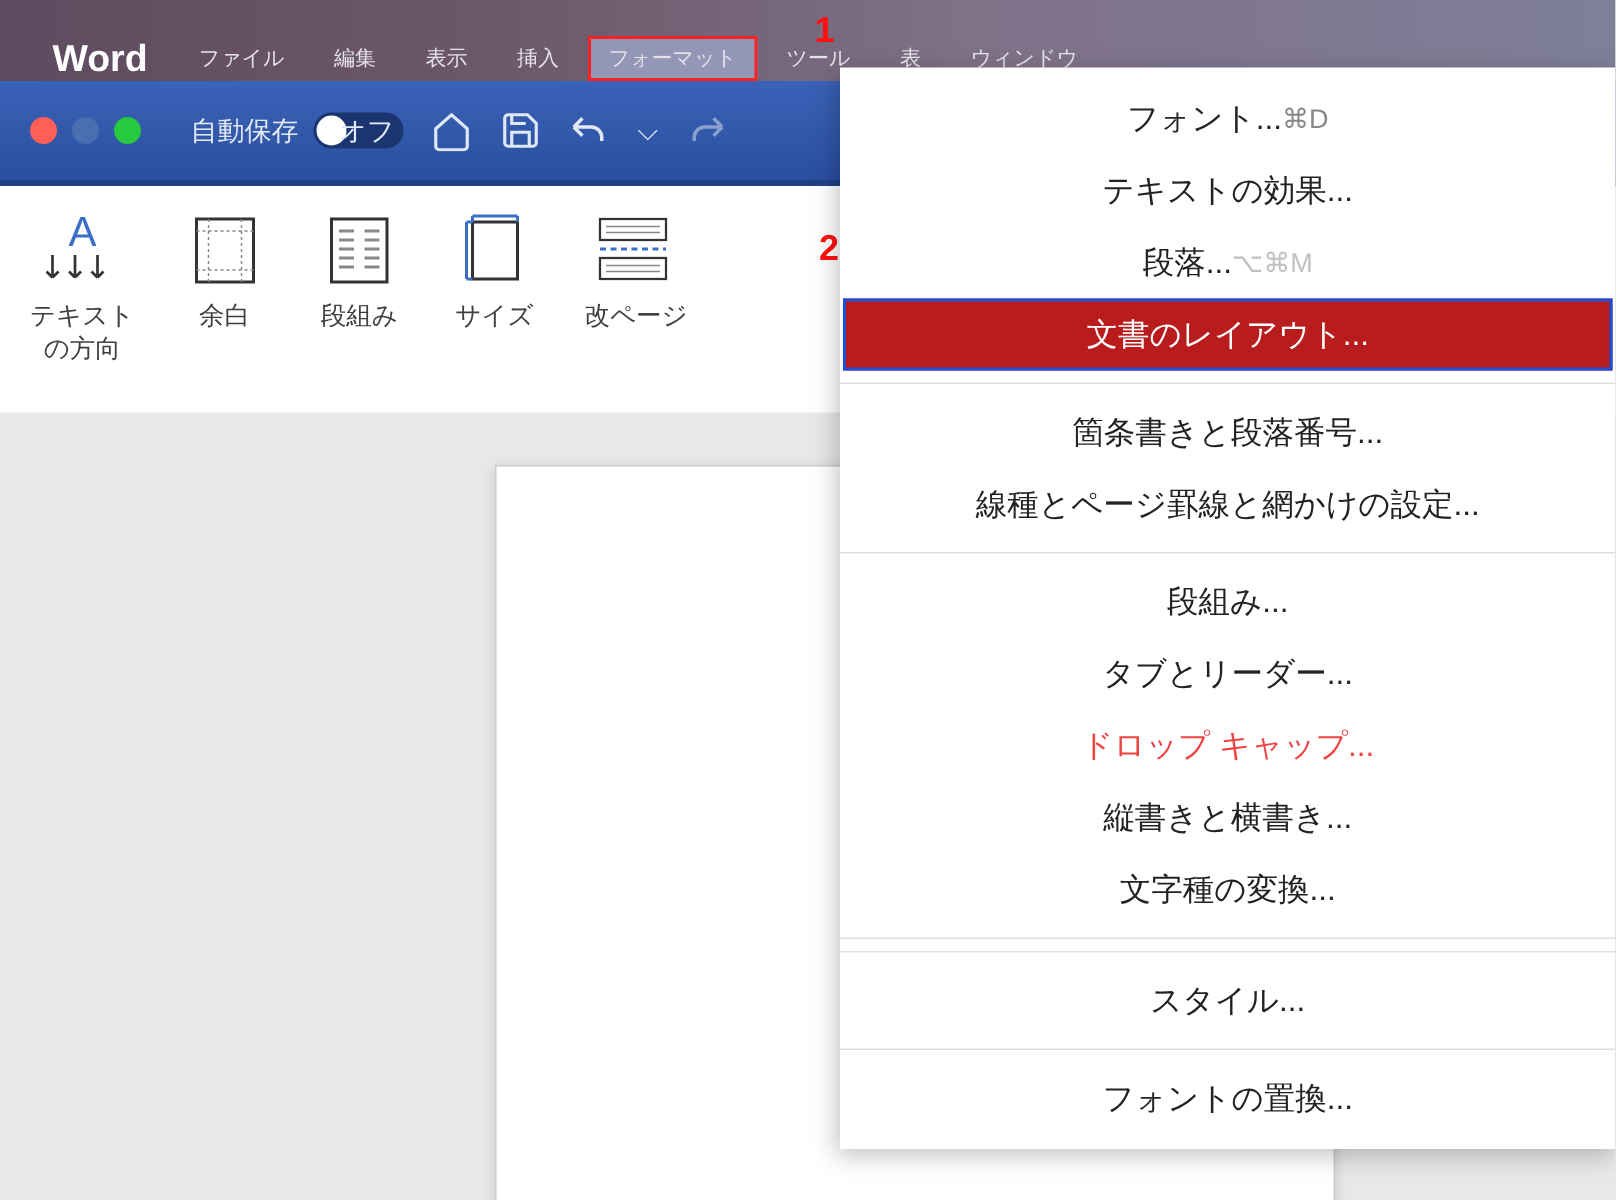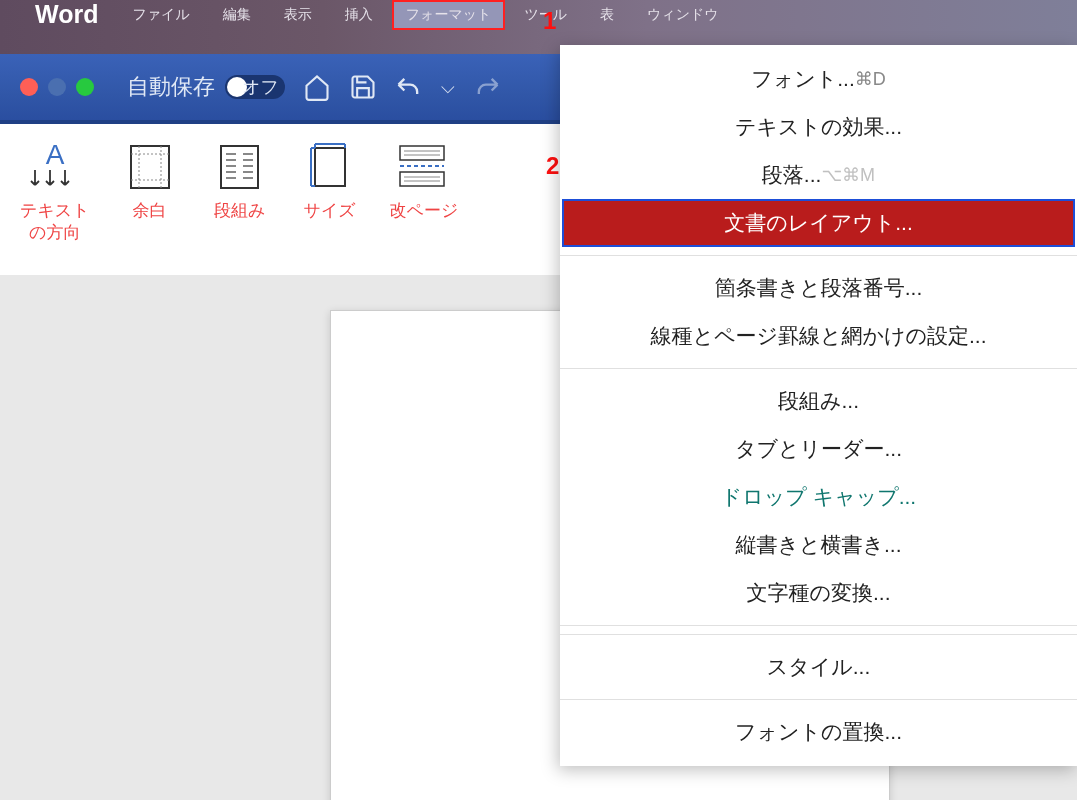--- a/index.html
+++ b/index.html
@@ -1,51 +1,51 @@
 <!DOCTYPE html>
 <html><head>
   <meta charset="utf-8">
   <style>
     * { margin: 0; padding: 0; box-sizing: border-box; font-family: -apple-system, "Hiragino Sans", "Hiragino Kaku Gothic ProN", sans-serif; }
     body { width: 1077px; height: 800px; background: #e8e8e8; overflow: hidden; position: relative; }
     
-    .menubar { height: 54px; background: linear-gradient(to right, #5f4b5f 0%, #6b5768 30%, #7f7188 60%, #7f7f99 100%); display: flex; align-items: flex-start; padding: 0 15px; gap: 5px; }
+    .menubar { height: 54px; background: linear-gradient(to right, #5f4b5f 0%, #6b5768 30%, #7f7188 60%, #7f7f99 100%); display: flex; align-items: flex-end; padding: 0 15px; gap: 5px; }
     .apple-logo { color: #e0dce4; font-size: 28px; margin-right: 15px; }
     .app-name { color: #fff; font-weight: 700; font-size: 25px; margin-right: 15px; }
     .menu-item { color: #e6e2ea; font-size: 14px; padding: 6px 14px; cursor: default; white-space: nowrap; }
     .menu-item.highlighted { border: 2px solid #ff2020; padding: 4px 12px; background: #9496b7; }
     .annotation-1 { position: absolute; left: 543px; top: 7px; color: #ff1010; font-weight: 700; font-size: 24px; z-index: 10; }
     
     .toolbar { height: 70px; background: linear-gradient(to bottom, #3a62b8 0%, #3157a8 60%, #2a4ea0 100%); display: flex; align-items: center; padding: 0 20px; gap: 18px; border-bottom: 4px solid #204085; }
     .traffic-lights { display: flex; gap: 10px; margin-right: 15px; }
     .tl { width: 18px; height: 18px; border-radius: 50%; }
     .tl-red { background: #ff5f56; }
     .tl-gray1 { background: #4a6fb0; }
     .tl-green { background: #27c93f; }
     .autosave { display: flex; align-items: center; gap: 10px; }
-    .autosave-label { color: #e0e8f5; font-size: 22px; }
+    .autosave-label { color: #e0e8f5; font-size: 18px; }
     .autosave-toggle { width: 60px; height: 24px; background: #1a3570; border-radius: 12px; display: flex; align-items: center; padding: 2px; position: relative; }
     .autosave-knob { width: 20px; height: 20px; background: #fff; border-radius: 50%; }
     .autosave-text { color: #e0e8f5; font-size: 18px; position: absolute; right: 6px; }
     .tb-icon { color: #e0e8f5; font-size: 26px; cursor: default; }
     .tb-sep { color: #e0e8f5; font-size: 18px; }
     
     .ribbon { height: 155px; background: #fff; display: flex; align-items: flex-start; padding: 15px 20px 0 20px; gap: 30px; border-bottom: 1px solid #d0d0d0; }
     .ribbon-item { display: flex; flex-direction: column; align-items: center; gap: 6px; cursor: default; }
     .ribbon-icon { width: 60px; height: 55px; display: flex; align-items: center; justify-content: center; }
-    .ribbon-label { font-size: 17px; color: #ef4444; text-align: center; line-height: 1.3; }
+    .ribbon-label { font-size: 17px; color: #404040; text-align: center; line-height: 1.3; }
     .annotation-2 { position: absolute; left: 546px; top: 152px; color: #ff1010; font-weight: 700; font-size: 24px; z-index: 10; }
     
     .doc-area { position: absolute; top: 275px; left: 0; right: 0; bottom: 0; background: #e8e8e8; }
     .doc-page { position: absolute; left: 330px; top: 35px; width: 560px; height: 500px; background: #fff; box-shadow: 0 2px 8px rgba(0,0,0,0.15); border: 1px solid #ccc; }
     
     .dropdown { position: absolute; left: 560px; top: 45px; width: 517px; background: #fff; box-shadow: -2px 4px 16px rgba(0,0,0,0.25); z-index: 100; padding: 10px 0; }
     .dd-item { padding: 10px 25px; font-size: 21px; color: #222; display: flex; justify-content: center; align-items: center; cursor: default; }
     .dd-item.highlighted { background: #b91c1c; color: #fff; border: 2px solid #1d4ed8; margin: 0 2px; padding: 8px 23px; }
-    .dd-item.disabled { color: #0f766e; }
+    .dd-item.disabled { color: #ef4444; }
     .dd-shortcut { font-size: 18px; color: #888; }
     .dd-sep { height: 1px; background: #e0e0e0; margin: 8px 0; }
     .dd-chevron { font-size: 20px; color: #444; font-weight: 700; }
     
     svg { display: block; }
   </style>
 </head>
 <body>
 
 <div class="menubar">

